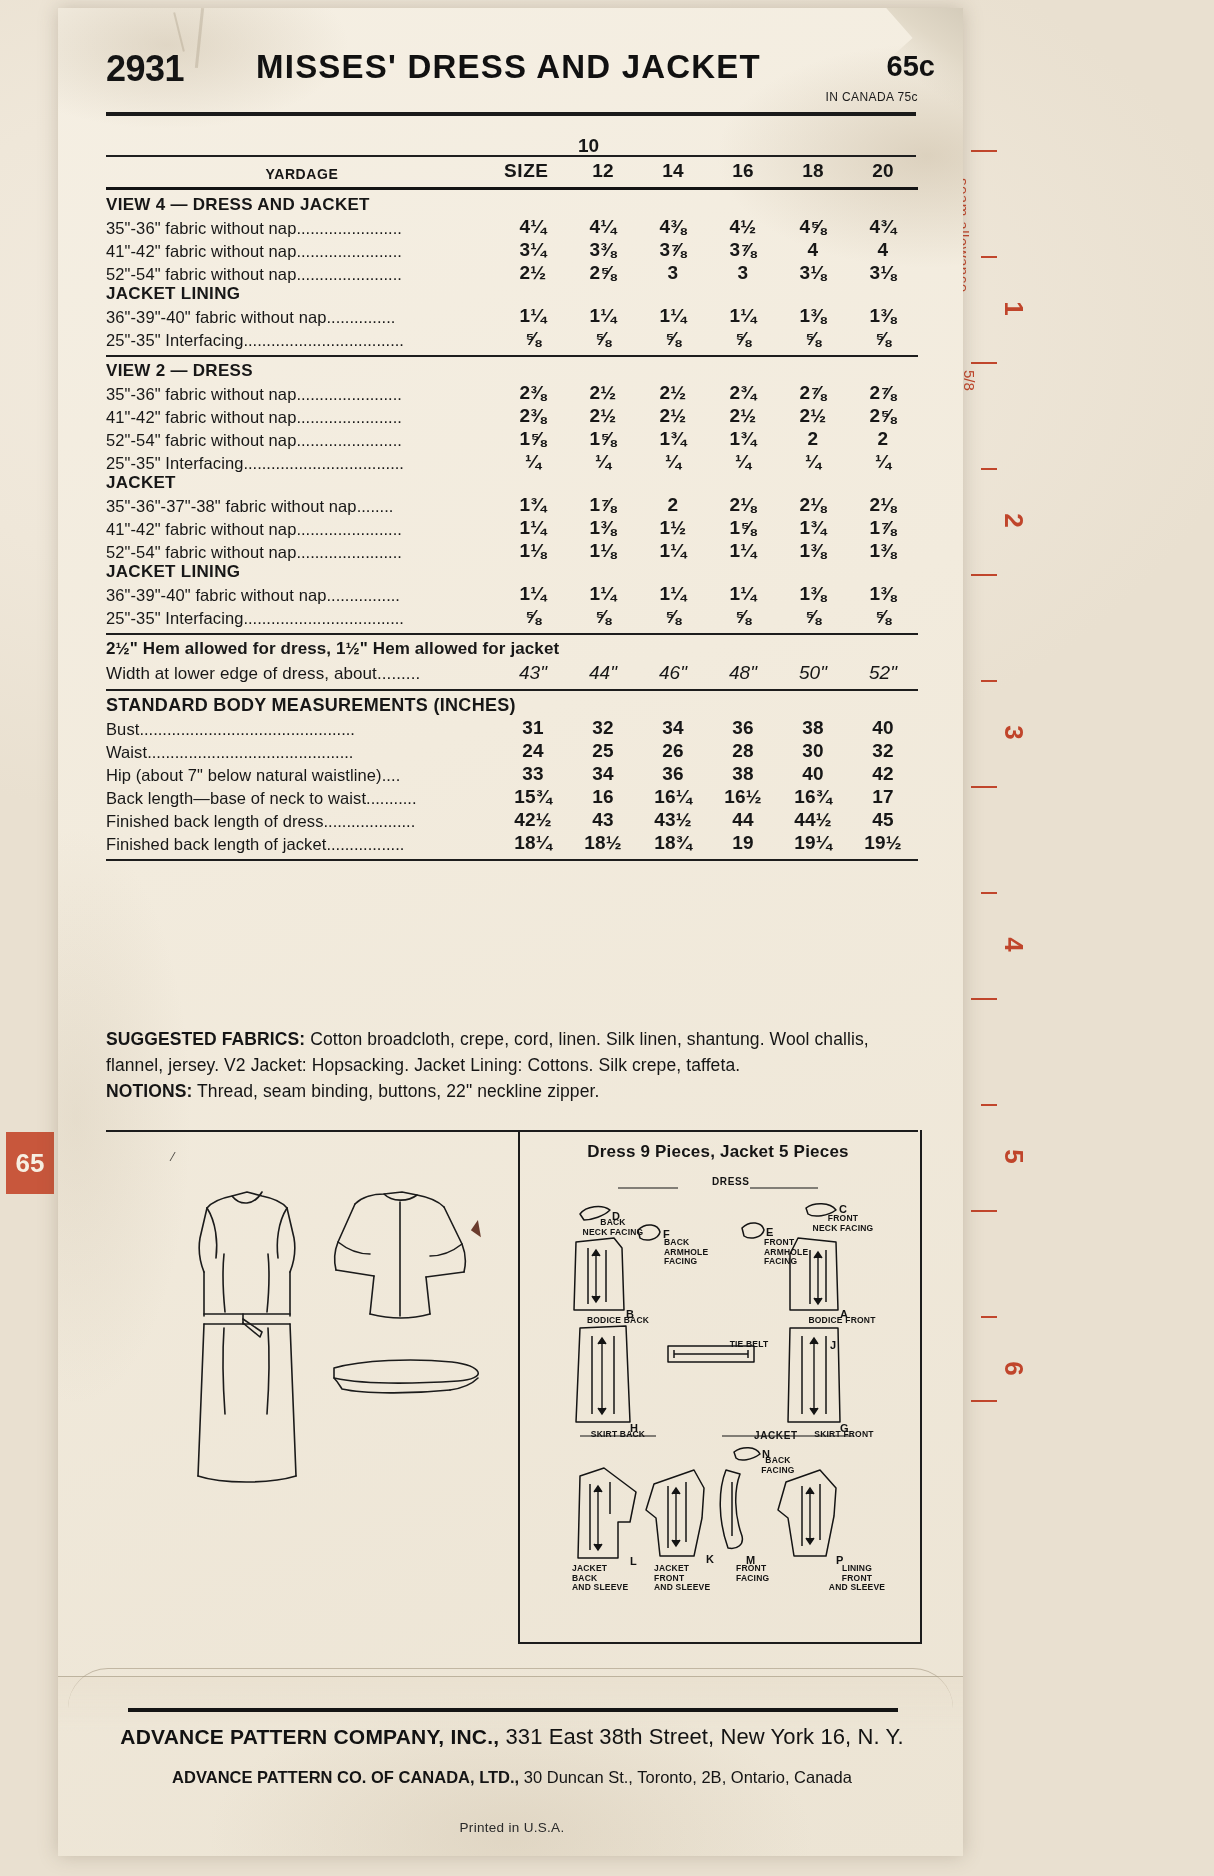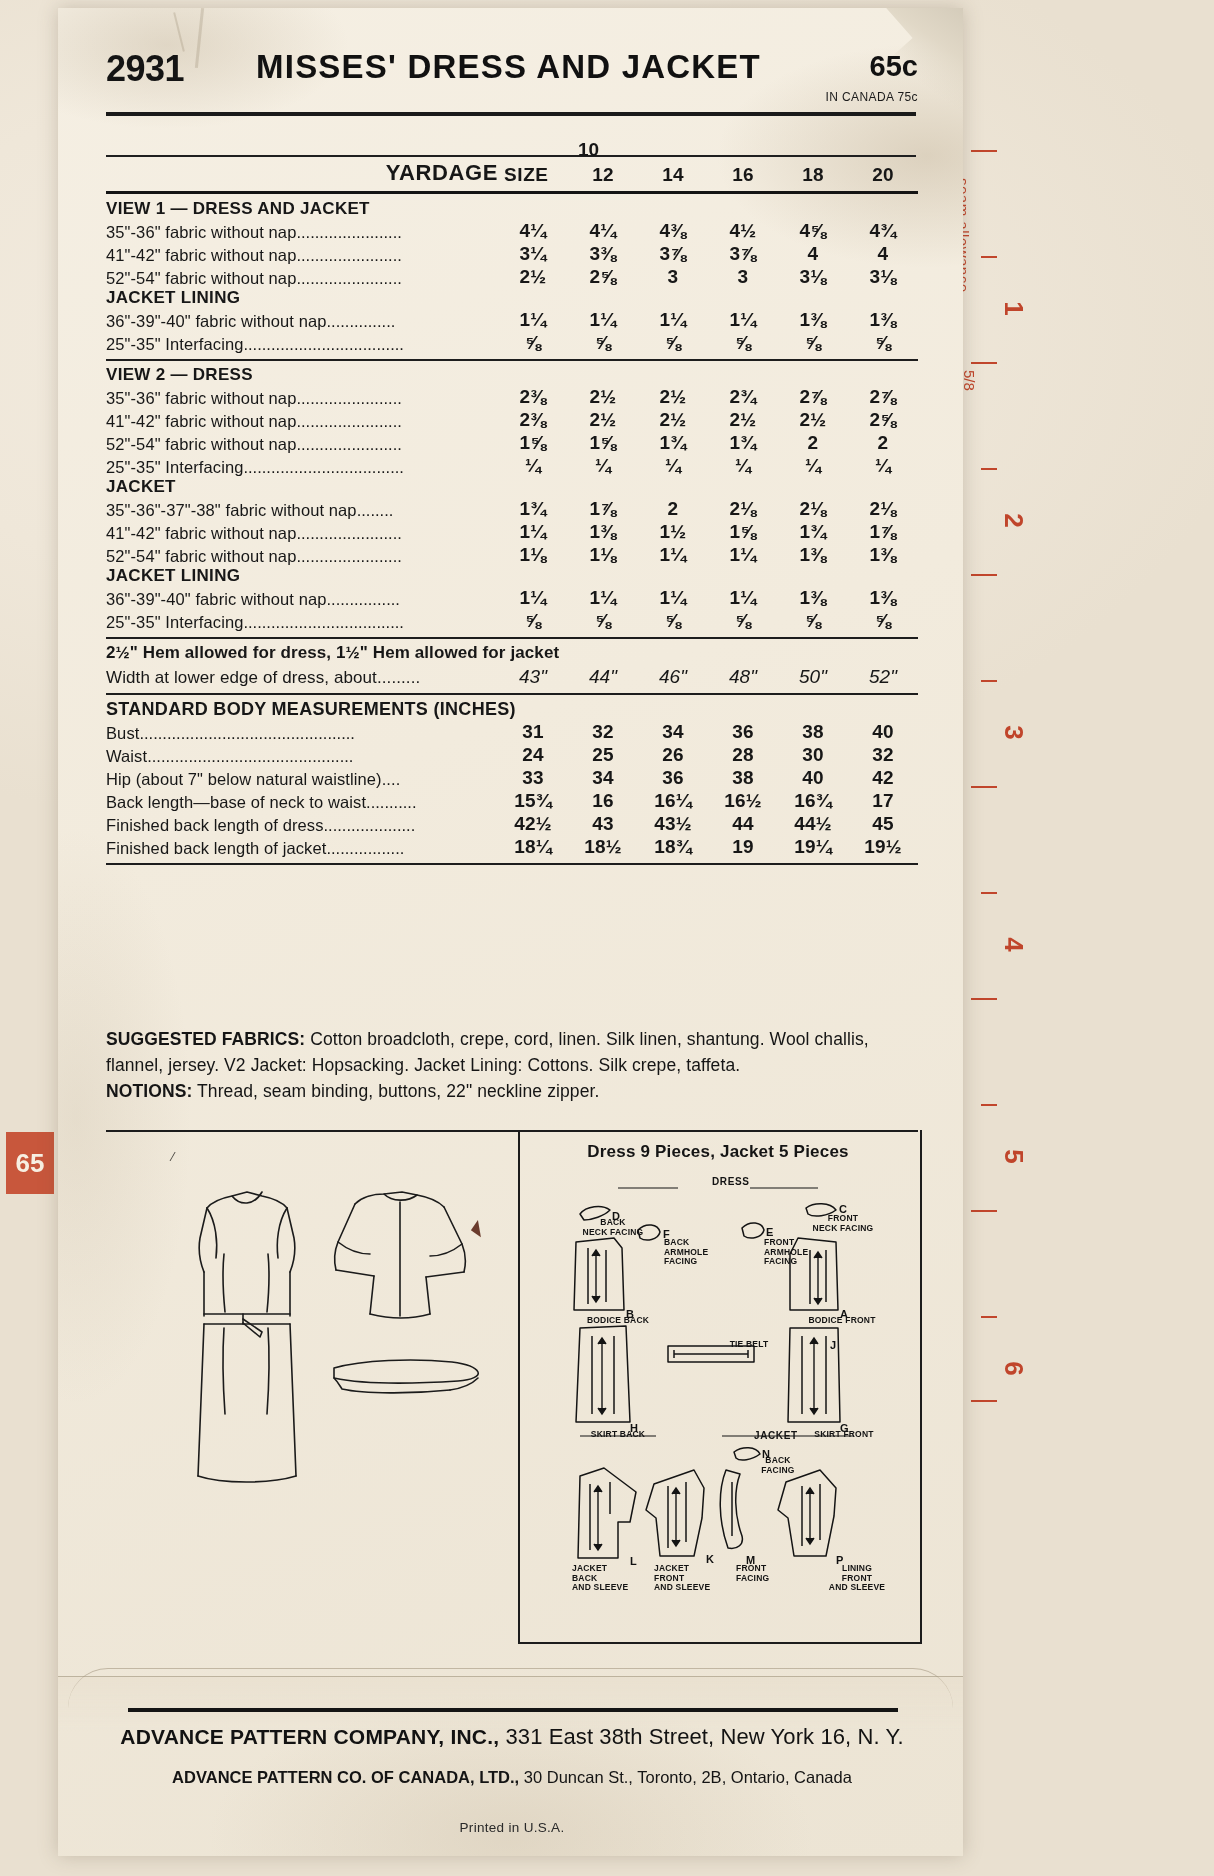--- a/index.html
+++ b/index.html
@@ -73,21 +73,21 @@
   .hdr{position:absolute;left:0;top:0;width:905px;height:120px;}
   .pattern-no{
     position:absolute;left:48px;top:40px;font-size:36px;font-weight:bold;
     letter-spacing:-.5px;color:#141414;
   }
   .main-title{
     position:absolute;left:48px;top:40px;width:805px;text-align:center;
     font-size:33px;font-weight:bold;letter-spacing:1.2px;color:#111;
   }
   .price{
-    position:absolute;right:45px;top:42px;font-size:29px;font-weight:bold;color:#111;
+    position:absolute;right:28px;top:42px;font-size:29px;font-weight:bold;color:#111;
   }
   .price-ca{
     position:absolute;right:45px;top:82px;font-size:12px;color:#1b1b1b;
     letter-spacing:.4px;
   }
 
   .rule-thick{position:absolute;left:48px;width:810px;height:4px;background:#1a1a1a;}
   .rule-thin{position:absolute;left:48px;width:810px;height:2px;background:#1f1f1f;}
 
   .notice{
@@ -103,21 +103,21 @@
     font-size:16.5px;white-space:nowrap;letter-spacing:.1px;
     padding-bottom:1px;
   }
   .lbl .dots{letter-spacing:0px;}
   .num{
     text-align:center;font-size:19px;font-weight:bold;letter-spacing:.2px;
     padding-bottom:1px;
   }
   .sec{font-size:17px;font-weight:bold;letter-spacing:.3px;padding-top:4px;}
   .hdrrow td{font-size:19px;font-weight:bold;padding-bottom:5px;}
-  .hdrrow .yl{font-size:22px;text-align:right;letter-spacing:.6px;margin-left:44px;}
+  .hdrrow .yl{font-size:14px;text-align:center;letter-spacing:.6px;margin-left:44px;}
   .hdrrow .sz{text-align:right;padding-right:6px;letter-spacing:.6px;}
   .row{height:23px;}
   .rowtall{height:25px;}
   .hr td{padding:0;}
   .hr hr{border:none;border-top:2px solid #1d1d1d;margin:5px 0 4px 0;}
   .hr-thick hr{border-top:3px solid #141414;margin:5px 0 5px 0;}
 
   .hemline{font-size:17px;font-weight:bold;color:#161616;letter-spacing:.1px;}
   .widthnum{text-align:center;font-size:19px;font-style:italic;}
 
@@ -254,21 +254,21 @@
               </td>
             </tr>
 
         <tr style="height:0;">
           <td colspan="7" style="position:relative;height:0;">
             <span style="position:absolute;left:472px;top:-60px;font-size:19px;font-weight:bold;">10</span>
           </td>
         </tr>
 
         <tr>
-          <td class="sec" colspan="7"><span>VIEW 1 — DRESS AND JACKET</span></td>
+          <td class="sec" colspan="7"><span>VIEW 4 — DRESS AND JACKET</span></td>
         </tr>
         <tr class="row">
           <td class="lbl"><span>35"-36" fabric without nap</span><span class="dots">.......................</span></td>
           <td class="num">4¼</td>
           <td class="num">4¼</td>
           <td class="num">4⅜</td>
           <td class="num">4½</td>
           <td class="num">4⅝</td>
           <td class="num">4¾</td>
         </tr>

